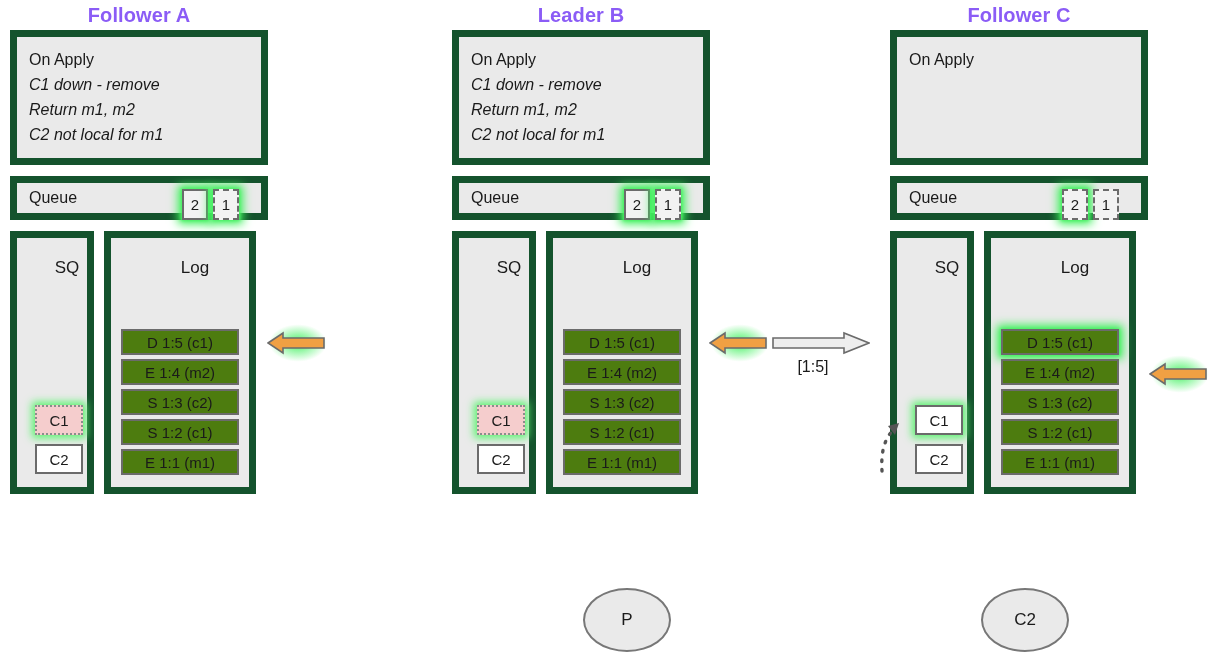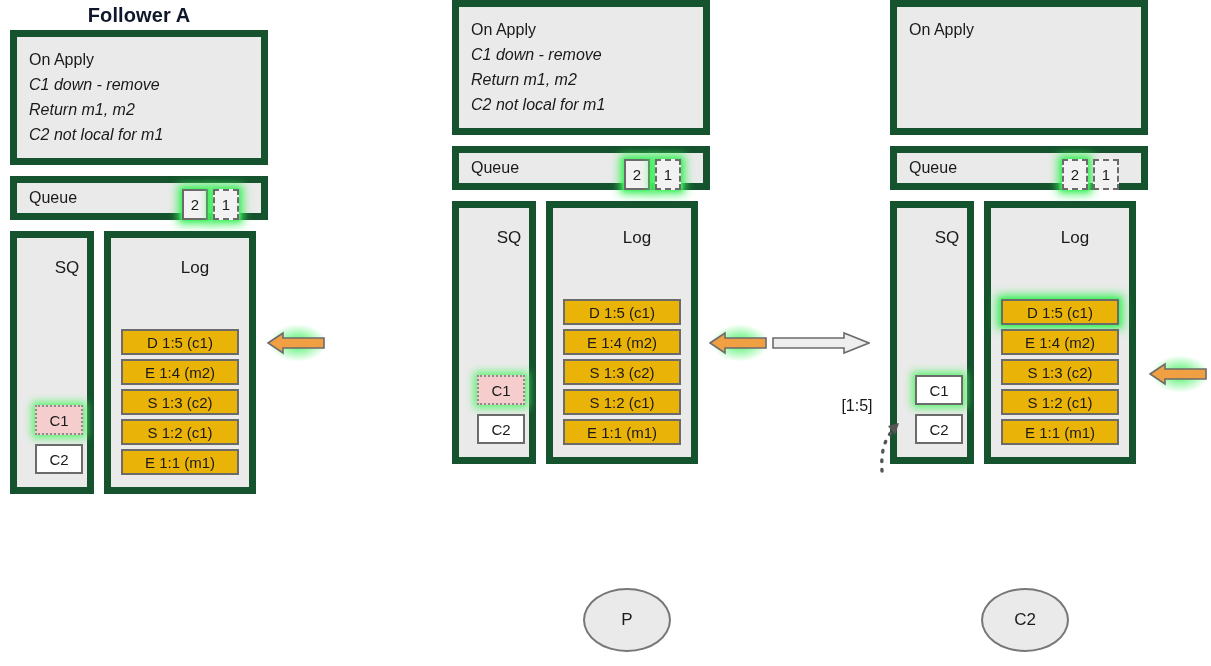--- a/index.html
+++ b/index.html
@@ -22,21 +22,21 @@
     width: 258px;
   }
   .node-col.a { left: 10px; }
   .node-col.b { left: 452px; }
   .node-col.c { left: 890px; }
 
   .node-title {
     text-align: center;
     font-size: 20px;
     font-weight: bold;
-    color: #0f172a;
+    color: #8b5cf6;
     line-height: 30px;
     height: 30px;
     letter-spacing: 0.1px;
   }
 
   .panel {
     background: #eaeaea;
     border: 7px solid #14532d;
     box-sizing: border-box;
   }
@@ -140,21 +140,21 @@
     left: 10px;
     right: 10px;
     bottom: 12px;
     display: flex;
     flex-direction: column;
     gap: 4px;
   }
   .log-item {
     height: 26px;
     box-sizing: border-box;
-    background: #eab308;
+    background: #4d7c0f;
     border: 2px solid #6b6b6b;
     display: flex;
     align-items: center;
     justify-content: center;
     font-size: 15px;
     white-space: nowrap;
   }
 
   
   .orange-arrow {
@@ -245,20 +245,21 @@
 </div>
 
 <div class="arrow-glow" style="left:258px; top:317px; width:80px; height:52px;"></div>
 <div class="orange-arrow" style="left:267px; top:330px;">
   <svg width="58" height="26" viewBox="0 0 58 26" xmlns="http://www.w3.org/2000/svg">
     <path d="M1,13 L16,3 L16,8 L57,8 L57,18 L16,18 L16,23 Z" fill="#f0a043" stroke="#6b6b6b" stroke-width="1.6" stroke-linejoin="miter"></path>
   </svg>
 </div>
 
 <div class="node-col b">
+  <div class="node-title">Leader B</div>
 
   <div class="panel apply-box">
     <div class="apply-line">On Apply</div>
     <div class="apply-line italic">C1 down - remove</div>
     <div class="apply-line italic">Return m1, m2</div>
     <div class="apply-line italic">C2 not local for m1</div>
   </div>
 
   <div class="panel queue-box">
     <div class="queue-label">Queue</div>
@@ -295,23 +296,24 @@
   <svg width="58" height="26" viewBox="0 0 58 26" xmlns="http://www.w3.org/2000/svg">
     <path d="M1,13 L16,3 L16,8 L57,8 L57,18 L16,18 L16,23 Z" fill="#f0a043" stroke="#6b6b6b" stroke-width="1.6" stroke-linejoin="miter"></path>
   </svg>
 </div>
 
 <div class="mid-arrow" style="left:772px; top:330px;">
   <svg width="98" height="26" viewBox="0 0 98 26" xmlns="http://www.w3.org/2000/svg">
     <path d="M1,8 L72,8 L72,3 L97,13 L72,23 L72,18 L1,18 Z" fill="#eeeeee" stroke="#6b6b6b" stroke-width="1.6" stroke-linejoin="miter"></path>
   </svg>
 </div>
-<div class="mid-label" style="left:808px; top:358px;margin-top:39px;">[1:5]</div>
+<div class="mid-label" style="left:764px; top:358px;">[1:5]</div>
 
 <div class="node-col c">
+  <div class="node-title">Follower C</div>
 
   <div class="panel apply-box">
     <div class="apply-line">On Apply</div>
   </div>
 
   <div class="panel queue-box">
     <div class="queue-label">Queue</div>
     <div class="queue-slots">
       <div class="qslot dashed glow">2</div>
       <div class="qslot dashed">1</div>

